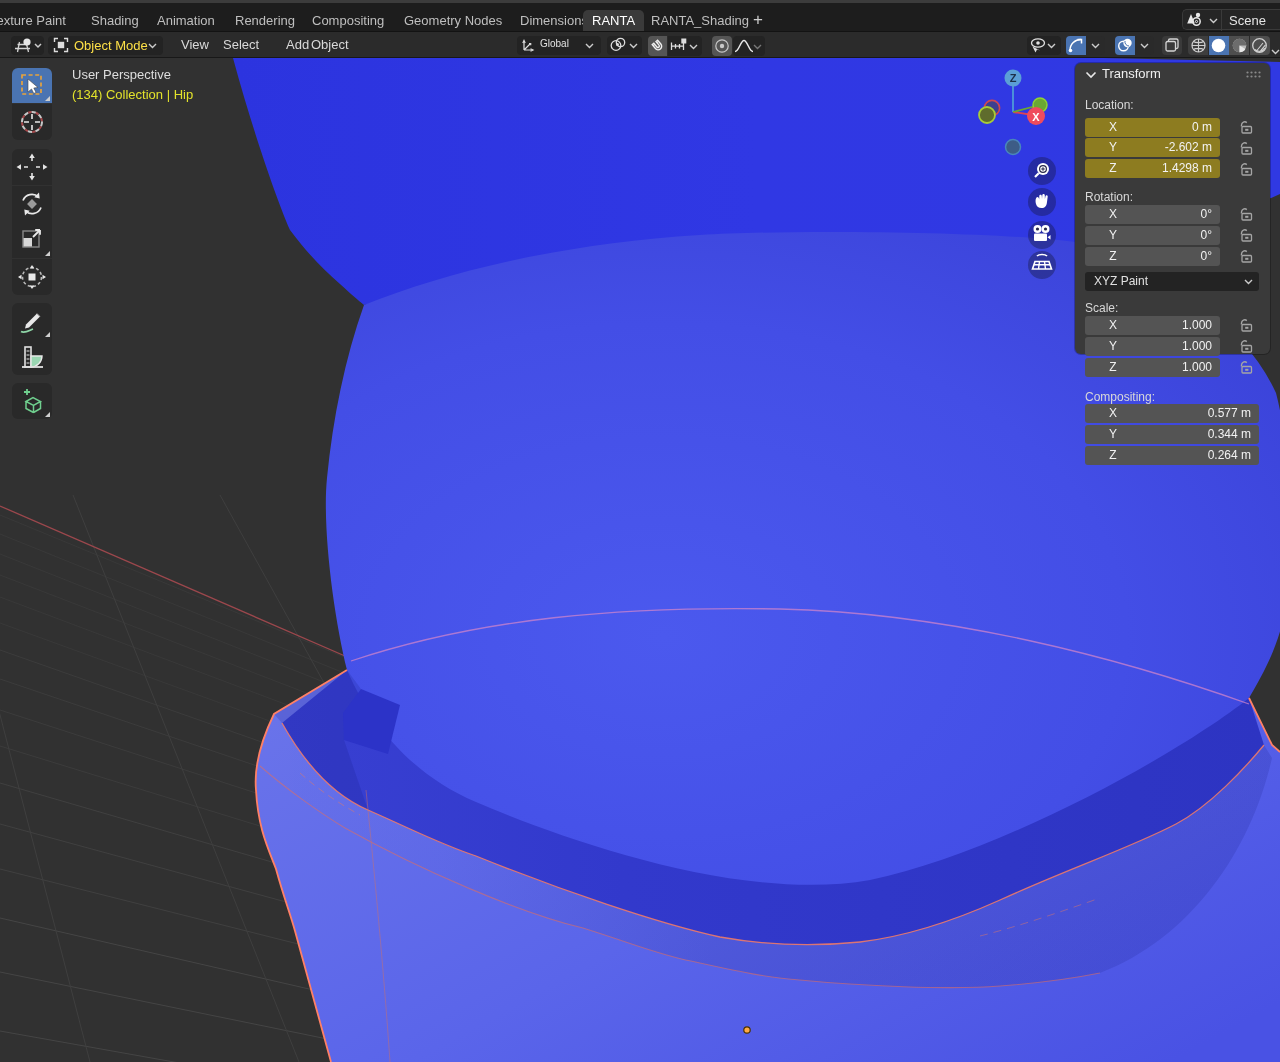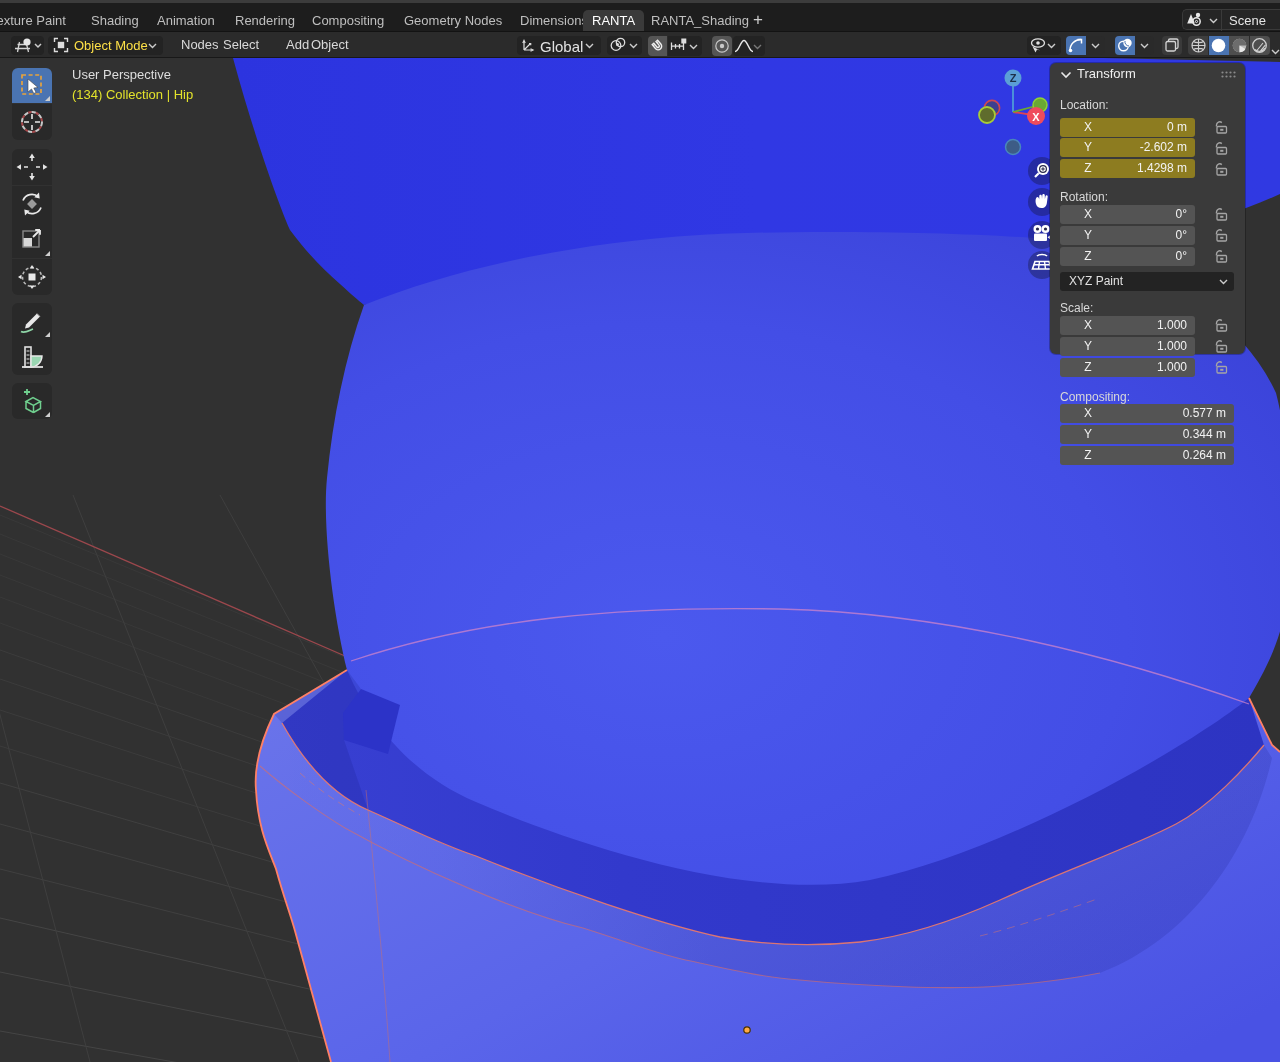--- a/index.html
+++ b/index.html
@@ -2,21 +2,21 @@
 <html><head><meta charset="utf-8"><style>
 *{margin:0;padding:0;box-sizing:border-box}
 html,body{width:1280px;height:1062px;overflow:hidden;background:#1d1d1d;font-family:"Liberation Sans",sans-serif;-webkit-font-smoothing:antialiased}
 #topbar{position:absolute;left:0;top:0;width:1280px;height:31px;background:#1d1d1d;border-top:3px solid #3c3c3c}
 .tab{position:absolute;top:7px;height:24px;line-height:22px;font-size:13px;color:#bfbfbf;white-space:nowrap}
 .tabact{background:#3a3a3a;border-radius:5px 5px 0 0;color:#fff;padding:0 11px;top:7px;height:24px}
 #hdr2{position:absolute;left:0;top:31px;width:1280px;height:27px;background:#2b2b2b;border-top:1px solid #131313;border-bottom:1px solid #181818}
 .mnu{position:absolute;top:5px;font-size:13px;color:#d9d9d9}
 .wbtn{position:absolute;background:#232323;border-radius:4px}
 #vp{position:absolute;left:0;top:58px;width:1280px;height:1004px;background:#313131}
-#panel{position:absolute;left:1050px;top:63px;width:195px;height:291px;background:#3a3a3a;border-radius:6px;box-shadow:0 0 0 1px rgba(0,0,0,.25)}
+#panel{position:absolute;left:1075px;top:63px;width:195px;height:291px;background:#3a3a3a;border-radius:6px;box-shadow:0 0 0 1px rgba(0,0,0,.25)}
 .plbl{position:absolute;left:10px;font-size:12px;color:#d8d8d8}
 .fld{position:absolute;left:10px;width:135px;height:19px;border-radius:3px;font-size:12px;color:#f2f2f2}
 .fld .k{position:absolute;left:0;width:56px;text-align:center;top:2px}
 .fld .v{position:absolute;right:8px;top:2px}
 .fldw{width:174px}
 .olv{background:#8d7c20}
 .gry{background:#545454}
 .toolb{position:absolute;left:12px;width:40px;height:36px;background:rgba(40,40,40,.92)}
 .ctri{position:absolute;right:2px;bottom:2px;width:0;height:0;border-left:5px solid transparent;border-bottom:5px solid #cfcfcf}
 </style></head><body>
@@ -61,32 +61,32 @@
    <g stroke="#ddd" stroke-width="1.4" fill="none">
     <path d="M1.5 5 V1.5 H5 M11 1.5 H14.5 V5 M14.5 11 V14.5 H11 M5 14.5 H1.5 V11"></path>
     <rect x="4.8" y="4.8" width="6.4" height="6.4" fill="#ddd" stroke="none"></rect>
    </g>
   </svg>
   <div style="position:absolute;left:26px;top:2px;font-size:13px;color:#fde047">Object Mode</div>
   <svg width="9" height="6" viewBox="0 0 9 6" style="position:absolute;right:6px;top:7px">
         <path d="M1 1 L4.5 4.5 L8 1" stroke="#ccc" stroke-width="1.4" fill="none"></path>
       </svg>
  </div>
- <div class="mnu" style="left:181px">Nodes</div>
+ <div class="mnu" style="left:181px">View</div>
  <div class="mnu" style="left:223px">Select</div>
  <div class="mnu" style="left:286px">Add</div>
  <div class="mnu" style="left:311px">Object</div>
  <div class="wbtn" style="left:517px;top:4px;width:84px;height:19px">
   <svg width="15" height="15" viewBox="0 0 15 15" style="position:absolute;left:4px;top:2px">
    <g stroke="#ddd" stroke-width="1.2" fill="none">
     <path d="M3 12 L3 3.5 M3 12 L11.5 12 M3 12 L9.5 5.5"></path>
     <path d="M1.8 5 L3 2.5 L4.2 5 M9.5 10.8 L12 12 L9.5 13.2 M8 5.5 H9.7 V7.2"></path>
    </g>
   </svg>
-  <div style="position:absolute;left:23px;top:2px;font-size:15px;color:#e2e2e2">Global</div>
+  <div style="position:absolute;left:23px;top:2px;font-size:10px;color:#e2e2e2">Global</div>
   <svg width="9" height="6" viewBox="0 0 9 6" style="position:absolute;right:7px;top:7px">
         <path d="M1 1 L4.5 4.5 L8 1" stroke="#ccc" stroke-width="1.4" fill="none"></path>
       </svg>
  </div>
  <div class="wbtn" style="left:607px;top:4px;width:35px;height:19px">
   <svg width="18" height="17" viewBox="0 0 18 17" style="position:absolute;left:2px;top:1px">
    <circle cx="7" cy="8.5" r="4.8" fill="none" stroke="#ddd" stroke-width="1.3"></circle>
    <circle cx="11.5" cy="5.5" r="4.2" fill="none" stroke="#ddd" stroke-width="1.3"></circle>
    <circle cx="8.5" cy="7.5" r="1.5" fill="#ddd"></circle>
   </svg>

